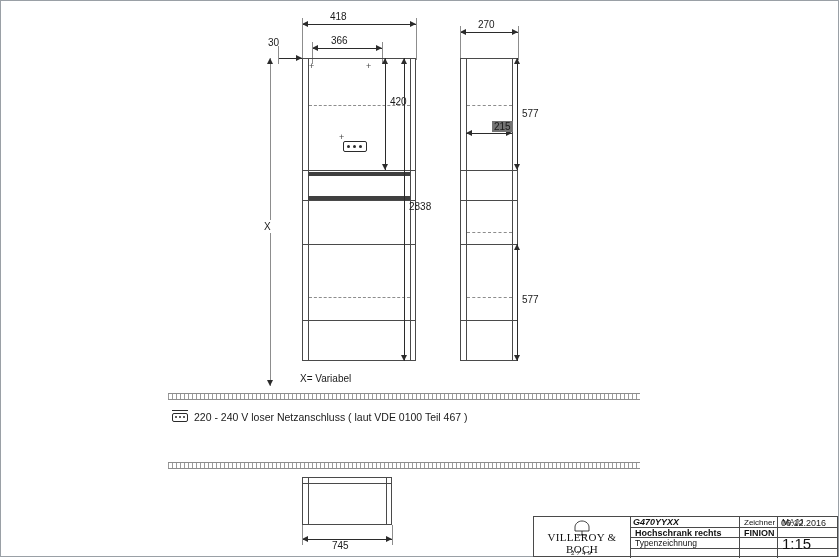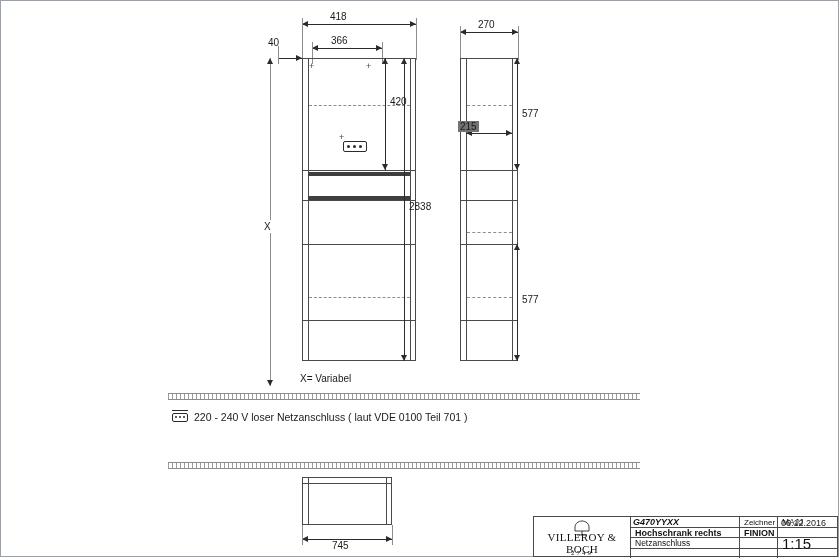--- a/index.html
+++ b/index.html
@@ -153,21 +153,21 @@
 
   <div class="ln hl dim" style="left:312px; top:48px; width:70px;"></div>
   <div class="ar ar-l" style="left:312px; top:45px;"></div>
   <div class="ar ar-r" style="left:376px; top:45px;"></div>
   <div class="ln vl thin" style="left:312px; top:42px; height:22px;"></div>
   <div class="ln vl thin" style="left:382px; top:42px; height:22px;"></div>
   <div class="lbl" style="left:331px; top:35px;">366</div>
 
   <div class="ln hl dim" style="left:278px; top:58px; width:24px;"></div>
   <div class="ar ar-r" style="left:296px; top:55px;"></div>
-  <div class="lbl" style="left:268px; top:37px;">40</div>
+  <div class="lbl" style="left:268px; top:37px;">30</div>
   <div class="ln vl thin" style="left:278px; top:46px; height:18px;"></div>
 
   <div class="rect" style="left:302px; top:58px; width:114px; height:303px;"></div>
 
   <div class="ln vl" style="left:308px; top:58px; height:303px;"></div>
   <div class="ln vl" style="left:410px; top:58px; height:303px;"></div>
 
   <div class="ln hl" style="left:302px; top:170px; width:114px;"></div>
   <div class="ln hl" style="left:302px; top:200px; width:114px;"></div>
   <div class="ln hl" style="left:302px; top:244px; width:114px;"></div>
@@ -218,21 +218,21 @@
   <div class="ln hl" style="left:460px; top:200px; width:58px;"></div>
   <div class="ln hl" style="left:460px; top:244px; width:58px;"></div>
   <div class="ln hl" style="left:460px; top:320px; width:58px;"></div>
   <div class="dash" style="left:467px; top:105px; width:45px;"></div>
   <div class="dash" style="left:467px; top:232px; width:45px;"></div>
   <div class="dash" style="left:467px; top:297px; width:45px;"></div>
 
   <div class="ln hl dim" style="left:466px; top:133px; width:46px;"></div>
   <div class="ar ar-l" style="left:466px; top:130px;"></div>
   <div class="ar ar-r" style="left:506px; top:130px;"></div>
-  <div class="lbl" style="left:458px; top:121px; background:#737373; padding:0 2px;">215</div>
+  <div class="lbl" style="left:492px; top:121px; background:#737373; padding:0 2px;">215</div>
 
   <div class="ln vl dim" style="left:517px; top:58px; height:112px;"></div>
   <div class="ar ar-u" style="left:514px; top:58px;"></div>
   <div class="ar ar-d" style="left:514px; top:164px;"></div>
   <div class="lbl" style="left:522px; top:108px;">577</div>
 
   <div class="ln vl dim" style="left:517px; top:244px; height:117px;"></div>
   <div class="ar ar-u" style="left:514px; top:244px;"></div>
   <div class="ar ar-d" style="left:514px; top:355px;"></div>
   <div class="lbl" style="left:522px; top:294px;">577</div>
@@ -240,21 +240,21 @@
   <div class="hatchbar" style="left:168px; top:394px; width:472px; height:5px;"></div>
   <div class="ln hl" style="left:168px; top:393px; width:472px; background:#8d8d8d;"></div>
   <div class="ln hl" style="left:168px; top:399px; width:472px; background:#8d8d8d;"></div>
 
   <div class="socket" style="left:172px; top:413px; width:16px; height:9px;"></div>
   <div class="dot" style="left:175px; top:416px; width:2px; height:2px;"></div>
   <div class="dot" style="left:179px; top:416px; width:2px; height:2px;"></div>
   <div class="dot" style="left:183px; top:416px; width:2px; height:2px;"></div>
   <div class="ln hl" style="left:172px; top:410px; width:16px; background:#2b2b2b;"></div>
 
-  <div class="note" style="left:194px; top:411px; width:430px;">220 - 240 V loser Netzanschluss ( laut VDE 0100 Teil 701 )</div>
+  <div class="note" style="left:194px; top:411px; width:430px;">220 - 240 V loser Netzanschluss ( laut VDE 0100 Teil 467 )</div>
 
   <div class="hatchbar" style="left:168px; top:463px; width:472px; height:5px;"></div>
   <div class="ln hl" style="left:168px; top:462px; width:472px; background:#8d8d8d;"></div>
   <div class="ln hl" style="left:168px; top:468px; width:472px; background:#8d8d8d;"></div>
 
   <div class="rect" style="left:302px; top:477px; width:90px; height:48px;"></div>
   <div class="ln hl" style="left:302px; top:483px; width:90px;"></div>
   <div class="ln vl" style="left:308px; top:477px; height:48px;"></div>
   <div class="ln vl" style="left:386px; top:477px; height:48px;"></div>
 
@@ -289,18 +289,18 @@
       <span class="brand-sub">2749</span>
     </div>
 
     <div class="cell italic-b" style="left:96px; top:0px; width:126px; height:10px; font-size:9px;">G470YYXX</div>
     <div class="cell" style="left:207px; top:0px; width:36px; height:10px; font-size:8px;">Zeichner</div>
     <div class="cell" style="left:245px; top:0px; width:58px; height:10px; font-size:8.5px;">MAJJ</div>
 
     <div class="cell bold" style="left:98px; top:11px; width:106px; height:9px; font-size:9px;text-align:right;">Hochschrank rechts</div>
     <div class="cell bold" style="left:207px; top:11px; width:118px; height:9px; font-size:9px;">FINION</div>
 
-    <div class="cell" style="left:98px; top:21px; width:106px; height:10px; font-size:8.5px;">Netzanschluss</div>
+    <div class="cell" style="left:98px; top:21px; width:106px; height:10px; font-size:8.5px;">Typenzeichnung</div>
     <div class="cell" style="left:245px; top:21px; width:58px; height:10px; font-size:15px;">1:15</div>
   </div>
 
   <div class="lbl" style="left:781px; top:518px; font-size:9px;">06.12.2016</div>
 </div>
 
 </body></html>

